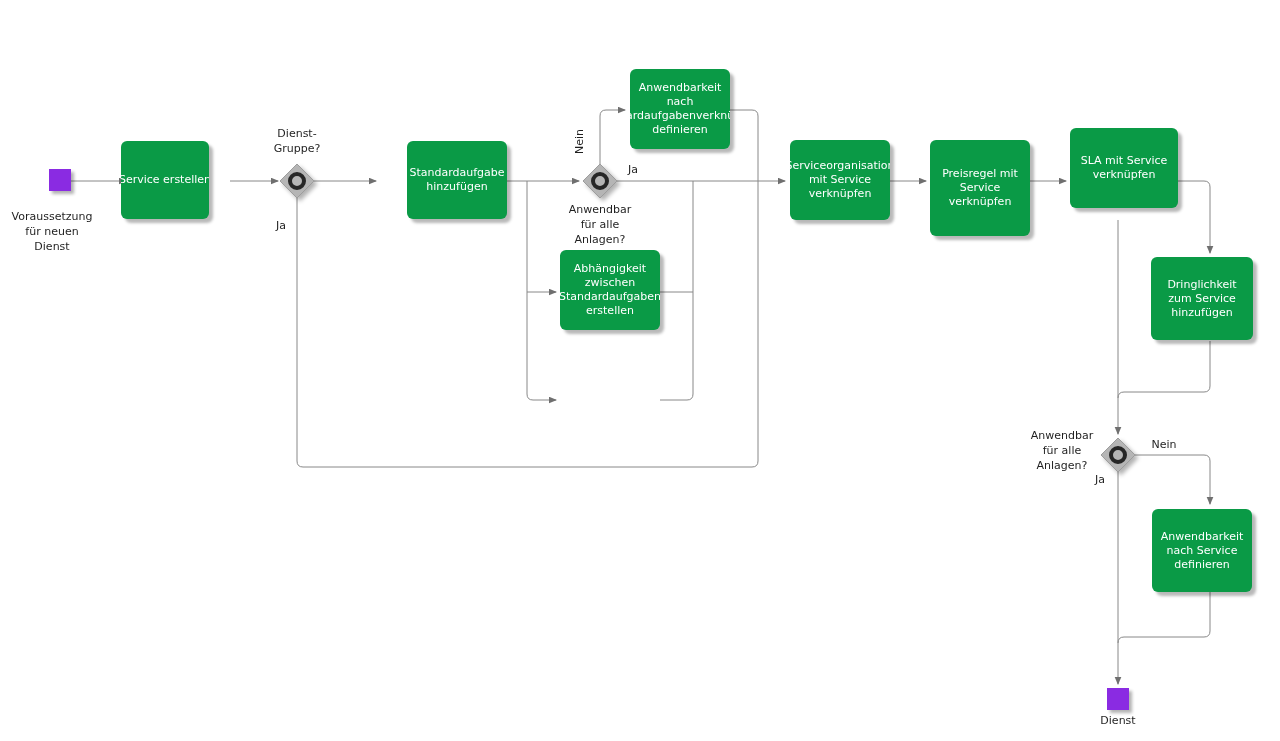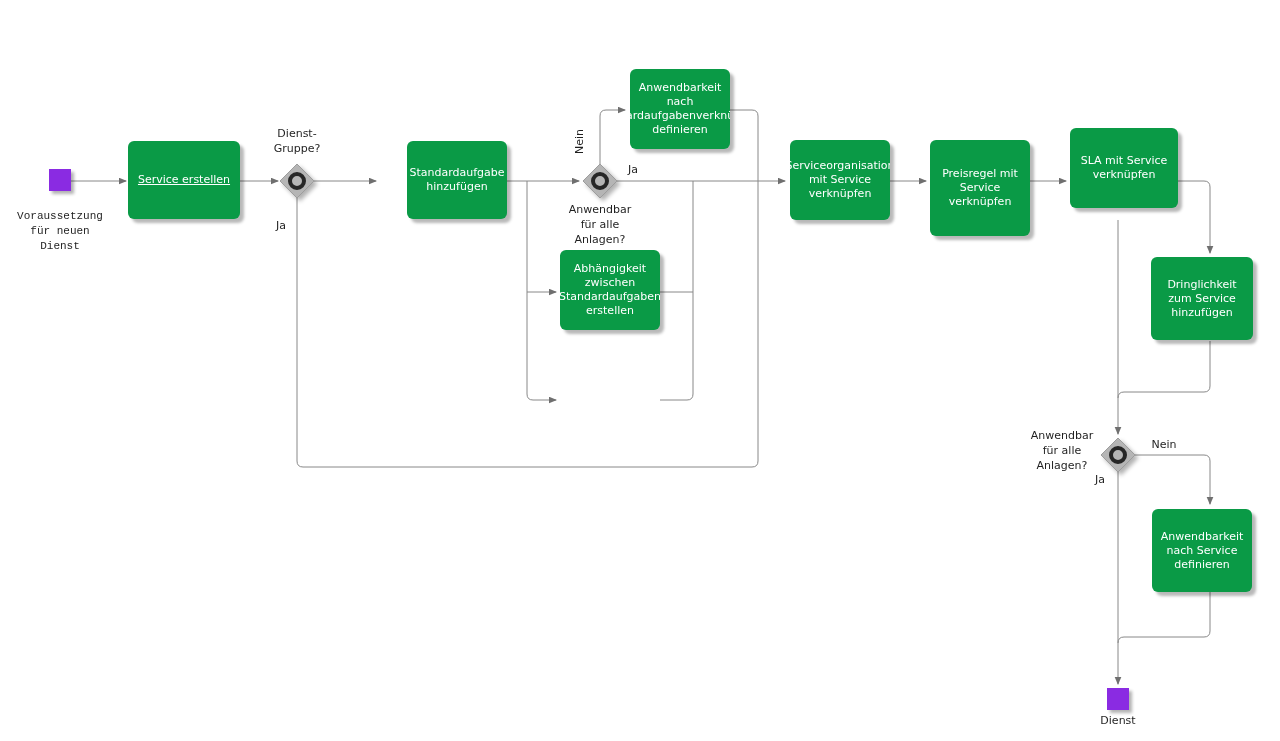--- a/index.html
+++ b/index.html
@@ -81,27 +81,27 @@
       <polygon class="decision-shape" points="600,164 617,181 600,198 583,181"></polygon>
       <circle class="decision-ring" cx="600" cy="181" r="7"></circle>
     </g>
     <g class="decision-group">
       <polygon class="decision-shape" points="1118,438 1135,455 1118,472 1101,455"></polygon>
       <circle class="decision-ring" cx="1118" cy="455" r="7"></circle>
     </g>
   </svg>
 
   <div class="event-square" style="left:49px; top:169px;"></div>
-  <div class="flow-label" style="left:8px; top:209px; width:104px;font-family:Liberation Mono, monospace;">Voraussetzung
+  <div class="flow-label" style="left:0; top:209px; width:104px;">Voraussetzung
 für neuen
 Dienst</div>
   <div class="event-square" style="left:1107px; top:688px;"></div>
   <div class="flow-label" style="left:1068px; top:713px; width:100px;">Dienst</div>
 
-  <div class="activity" style="left:128px; top:141px; width:112px; height:78px;text-decoration:underline;">
+  <div class="activity" style="left:121px; top:141px; width:88px; height:78px;">
     <span class="activity-label">Service erstellen</span>
   </div>
   <div class="activity" style="left:380px; top:141px; width:100px; height:78px;margin-left:27px;">
     <span class="activity-label">Standardaufgabe
 hinzufügen</span>
   </div>
   <div class="activity" style="left:630px; top:69px; width:100px; height:80px;">
     <span class="activity-label">Anwendbarkeit
 nach
 Standardaufgabenverknüpfung

